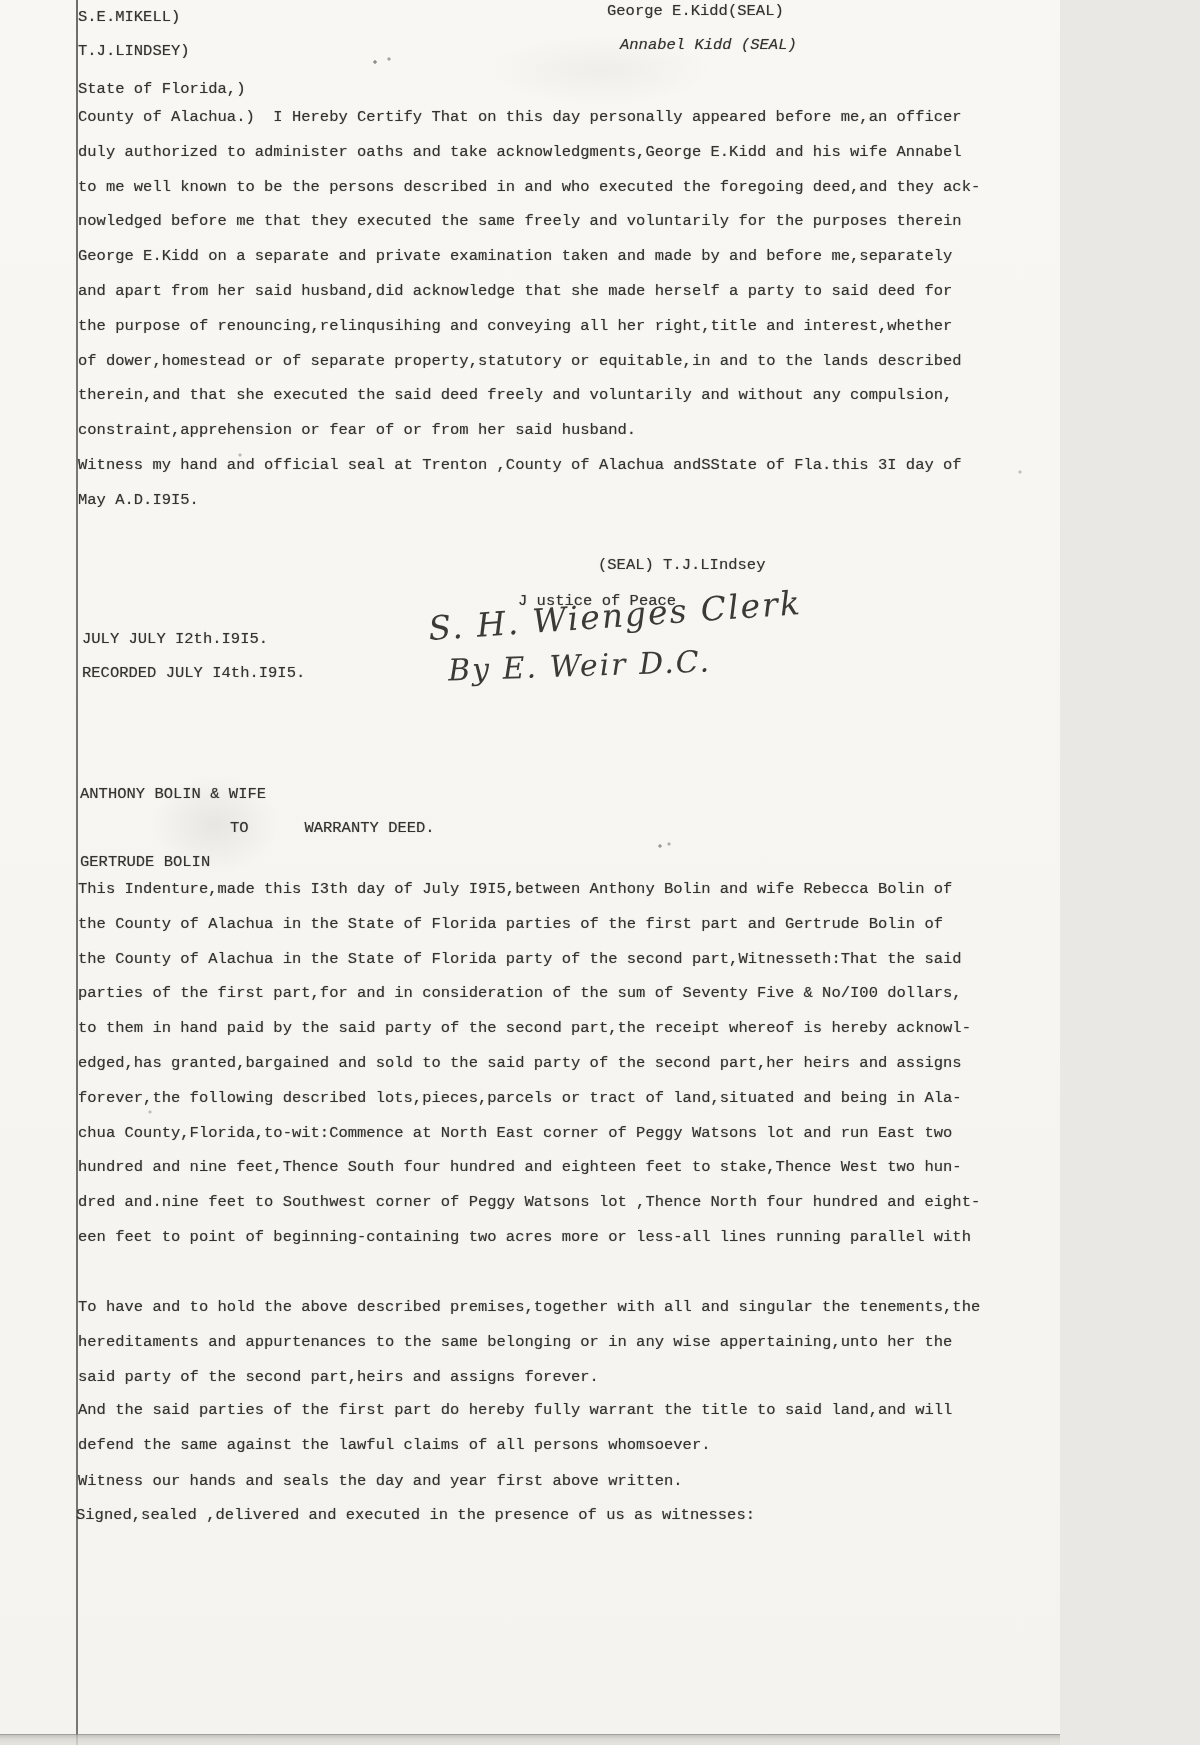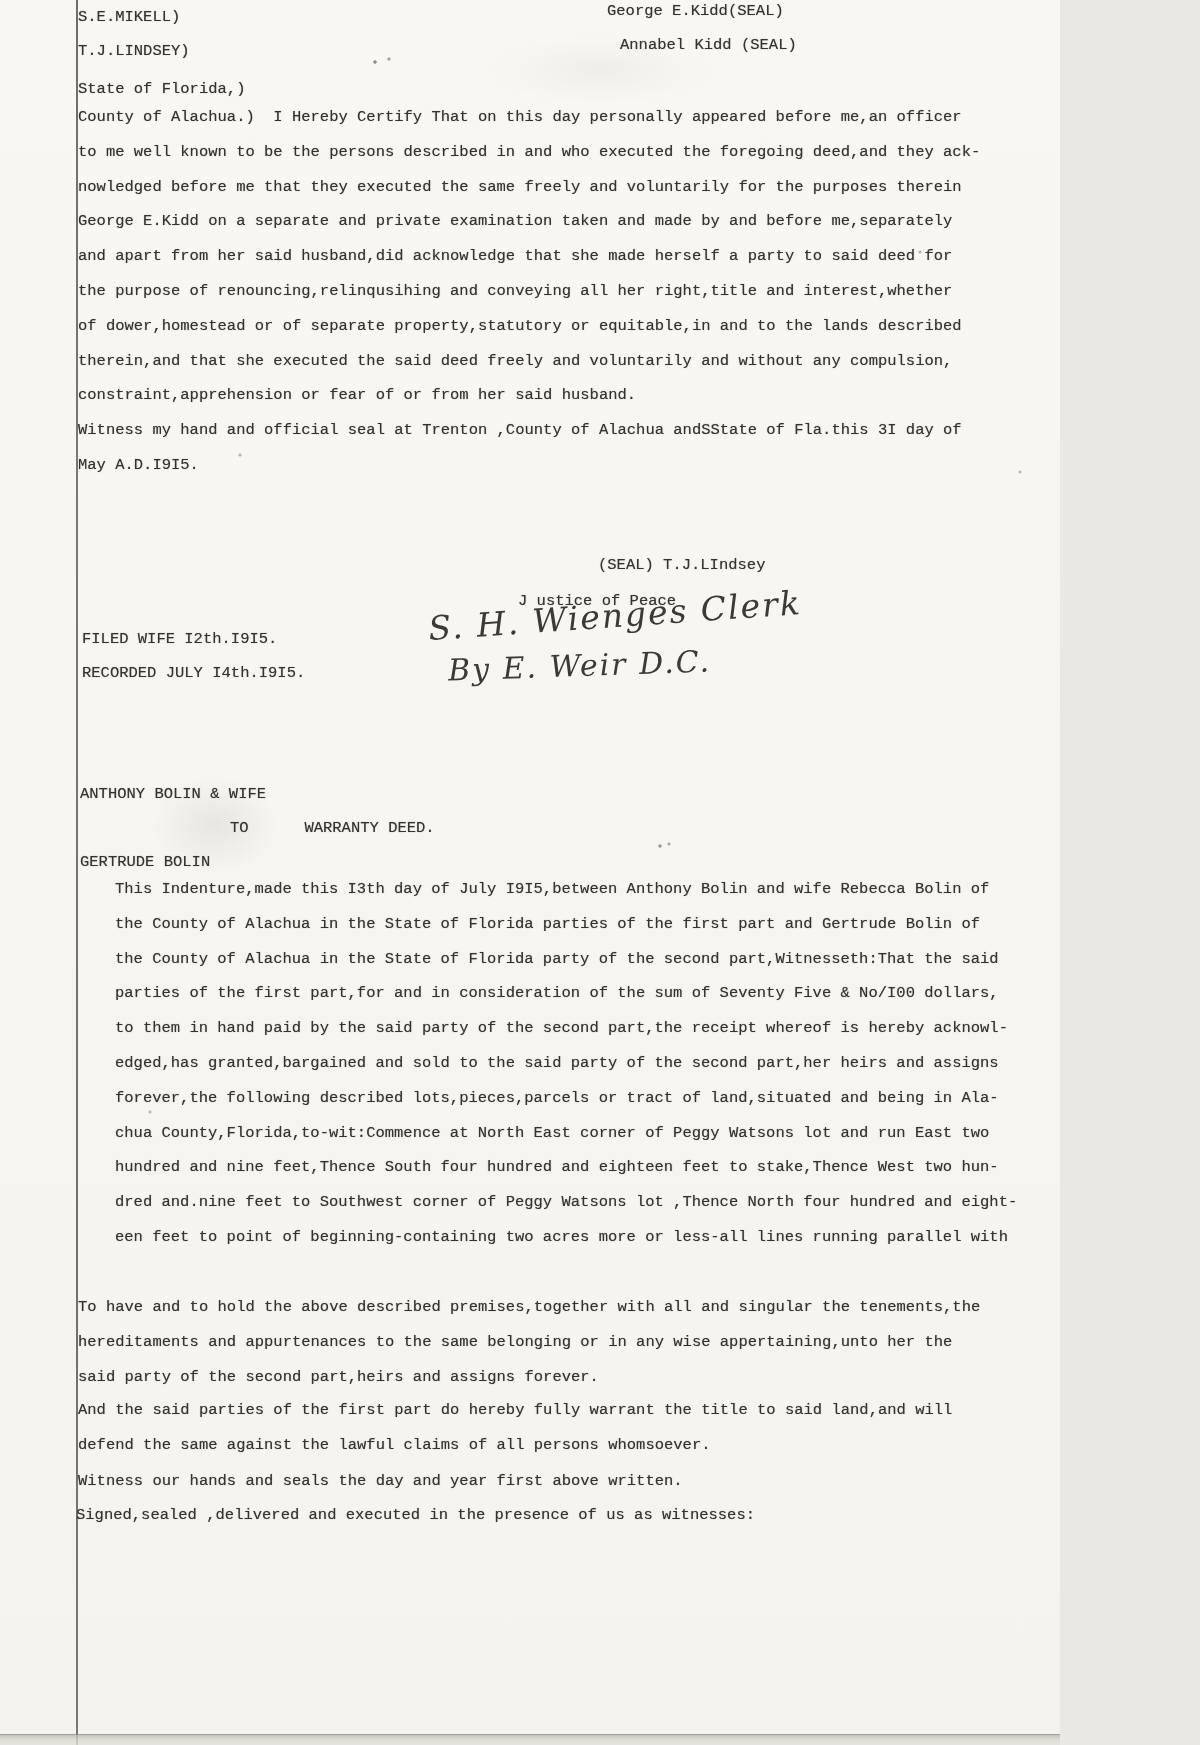--- a/index.html
+++ b/index.html
@@ -85,50 +85,51 @@
 <body>
 
 <div id="scan-page">
 
   <div id="margin-rule"></div>
   <div id="right-edge-rule"></div>
 
   <div class="abs mono" style="left:78px; top:8px;">S.E.MIKELL)</div>
   <div class="abs mono" style="left:78px; top:42px;">T.J.LINDSEY)</div>
   <div class="abs mono" style="left:607px; top:2px;">George E.Kidd(SEAL)</div>
-  <div class="abs mono" style="left:620px; top:36px;">Annabel Kidd (SEAL)</div>
+  <div class="abs mono" style="left:620px; top:36px;font-style:italic;">Annabel Kidd (SEAL)</div>
   <div class="abs mono" style="left:78px; top:80px;">State of Florida,)</div>
 
   <div class="abs linestack" style="left:78px; top:100px;">
     <div class="tline mono">County of Alachua.)  I Hereby Certify That on this day personally appeared before me,an officer</div>
+    <div class="tline mono">duly authorized to administer oaths and take acknowledgments,George E.Kidd and his wife Annabel</div>
     <div class="tline mono">to me well known to be the persons described in and who executed the foregoing deed,and they ack-</div>
     <div class="tline mono">nowledged before me that they executed the same freely and voluntarily for the purposes therein</div>
     <div class="tline mono">George E.Kidd on a separate and private examination taken and made by and before me,separately</div>
     <div class="tline mono">and apart from her said husband,did acknowledge that she made herself a party to said deed for</div>
     <div class="tline mono">the purpose of renouncing,relinqusihing and conveying all her right,title and interest,whether</div>
     <div class="tline mono">of dower,homestead or of separate property,statutory or equitable,in and to the lands described</div>
     <div class="tline mono">therein,and that she executed the said deed freely and voluntarily and without any compulsion,</div>
     <div class="tline mono">constraint,apprehension or fear of or from her said husband.</div>
     <div class="tline mono">Witness my hand and official seal at Trenton ,County of Alachua andSState of Fla.this 3I day of</div>
     <div class="tline mono">May A.D.I9I5.</div>
   </div>
 
   <div class="abs mono" style="left:598px; top:556px;">(SEAL) T.J.LIndsey</div>
   <div class="abs mono" style="left:518px; top:592px;">J ustice of Peace</div>
 
-  <div class="abs mono" style="left:82px; top:630px;">FILED WIFE I2th.I9I5.</div>
+  <div class="abs mono" style="left:82px; top:630px;">JULY JULY I2th.I9I5.</div>
   <div class="abs mono" style="left:82px; top:664px;">RECORDED JULY I4th.I9I5.</div>
   <div id="clerk-signature" class="handwriting">S. H. Wienges Clerk</div>
   <div id="deputy-signature" class="handwriting">By E. Weir D.C.</div>
 
   <div class="abs mono" style="left:80px; top:785px;">ANTHONY BOLIN &amp; WIFE</div>
   <div class="abs mono" style="left:230px; top:819px;">TO      WARRANTY DEED.</div>
   <div class="abs mono" style="left:80px; top:853px;">GERTRUDE BOLIN</div>
 
-  <div class="abs linestack" style="left:78px; top:872px;margin-left:37px;">
+  <div class="abs linestack" style="left:78px; top:872px;">
     <div class="tline mono">This Indenture,made this I3th day of July I9I5,between Anthony Bolin and wife Rebecca Bolin of</div>
     <div class="tline mono">the County of Alachua in the State of Florida parties of the first part and Gertrude Bolin of</div>
     <div class="tline mono">the County of Alachua in the State of Florida party of the second part,Witnesseth:That the said</div>
     <div class="tline mono">parties of the first part,for and in consideration of the sum of Seventy Five &amp; No/I00 dollars,</div>
     <div class="tline mono">to them in hand paid by the said party of the second part,the receipt whereof is hereby acknowl-</div>
     <div class="tline mono">edged,has granted,bargained and sold to the said party of the second part,her heirs and assigns</div>
     <div class="tline mono">forever,the following described lots,pieces,parcels or tract of land,situated and being in Ala-</div>
     <div class="tline mono">chua County,Florida,to-wit:Commence at North East corner of Peggy Watsons lot and run East two</div>
     <div class="tline mono">hundred and nine feet,Thence South four hundred and eighteen feet to stake,Thence West two hun-</div>
     <div class="tline mono">dred and.nine feet to Southwest corner of Peggy Watsons lot ,Thence North four hundred and eight-</div>

